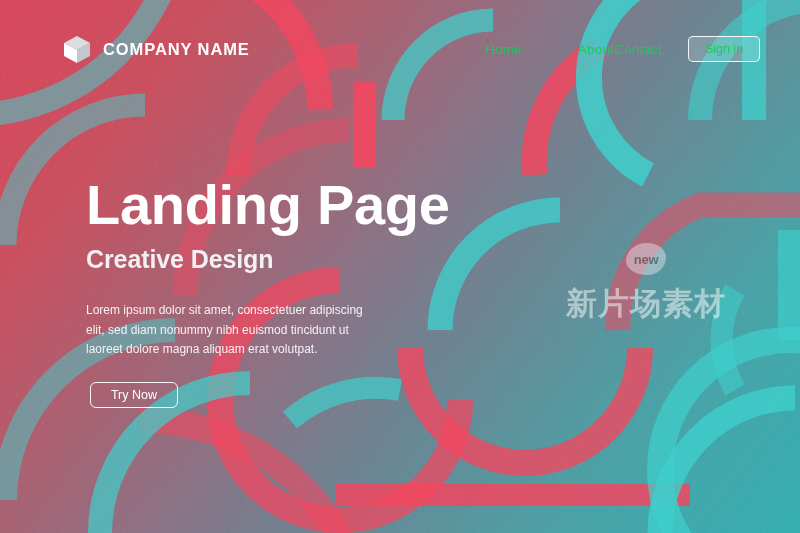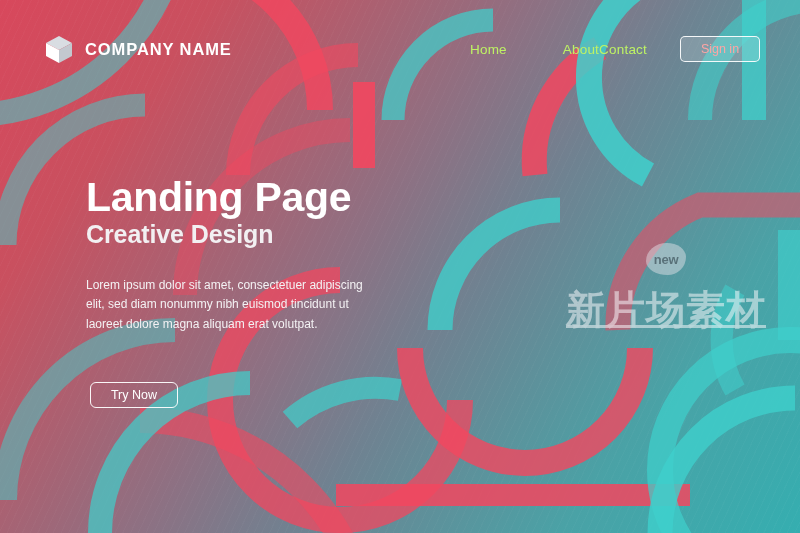--- a/index.html
+++ b/index.html
@@ -44,21 +44,21 @@
   
   .content {
     position: absolute;
     inset: 0;
   }
 
   
   .header {
     position: absolute;
     top: 32px;
-    left: 44px;
+    left: 62px;
     right: 40px;
     height: 34px;
     display: flex;
     align-items: center;
   }
   .brand {
     display: flex;
     align-items: center;
     gap: 11px;
   }
@@ -69,62 +69,62 @@
     font-weight: bold;
     letter-spacing: 0.9px;
   }
 
   .nav {
     margin-left: auto;
     display: flex;
     align-items: center;
   }
   .nav-link {
-    color: #bef264;
+    color: #22c55e;
     font-size: 13.5px;
     letter-spacing: 0.2px;
     text-decoration: none;
     white-space: nowrap;
   }
   .nav-link.home { margin-right: 56px; }
   .nav-link.about { }
-  .nav-link.contact { margin-right: 33px; }
+  .nav-link.contact { margin-right: 26px; }
 
   .signin-btn {
     display: flex;
     align-items: center;
     justify-content: center;
-    width: 80px;
+    width: 72px;
     height: 26px;
     border: 1.3px solid rgba(255,255,255,0.92);
     border-radius: 5px;
     background: rgba(255,255,255,0.16);
-    color: #fca5a5;
+    color: #22c55e;
     font-size: 12.5px;
     box-sizing: border-box;
     text-align: right;
   }
 
   
   .hero {
     position: absolute;
     left: 86px;
     top: 176px;
     width: 400px;
   }
   .hero-title {
     margin: 0;
     color: #ffffff;
-    font-size: 41px;
+    font-size: 56px;
     font-weight: bold;
     letter-spacing: -0.3px;
     line-height: 1.04;
   }
   .hero-subtitle {
-    margin: 1px 0 0 0;
+    margin: 11px 0 0 0;
     color: #f2f0f2;
     font-size: 25px;
     font-weight: bold;
     letter-spacing: -0.1px;
   }
   .hero-body {
     margin: 27px 0 0 0;
     color: #f4f2f4;
     font-size: 12px;
     line-height: 1.62;
@@ -181,25 +181,24 @@
   }
   .wm-badge-text {
     position: relative;
     color: #5b5b63;
     font-size: 13px;
     font-weight: bold;
     letter-spacing: -0.2px;
   }
   .wm-text {
     color: rgba(248,248,250,0.86);
-    font-size: 39px;
+    font-size: 31px;
     font-weight: bold;
     letter-spacing: 1px;
     white-space: nowrap;
-    text-decoration: underline;
   }
 </style>
 </head>
 <body>
 
 <div id="page">
 
   <div class="bg-gradient"></div>
   <div class="bg-stripes"></div>
 

